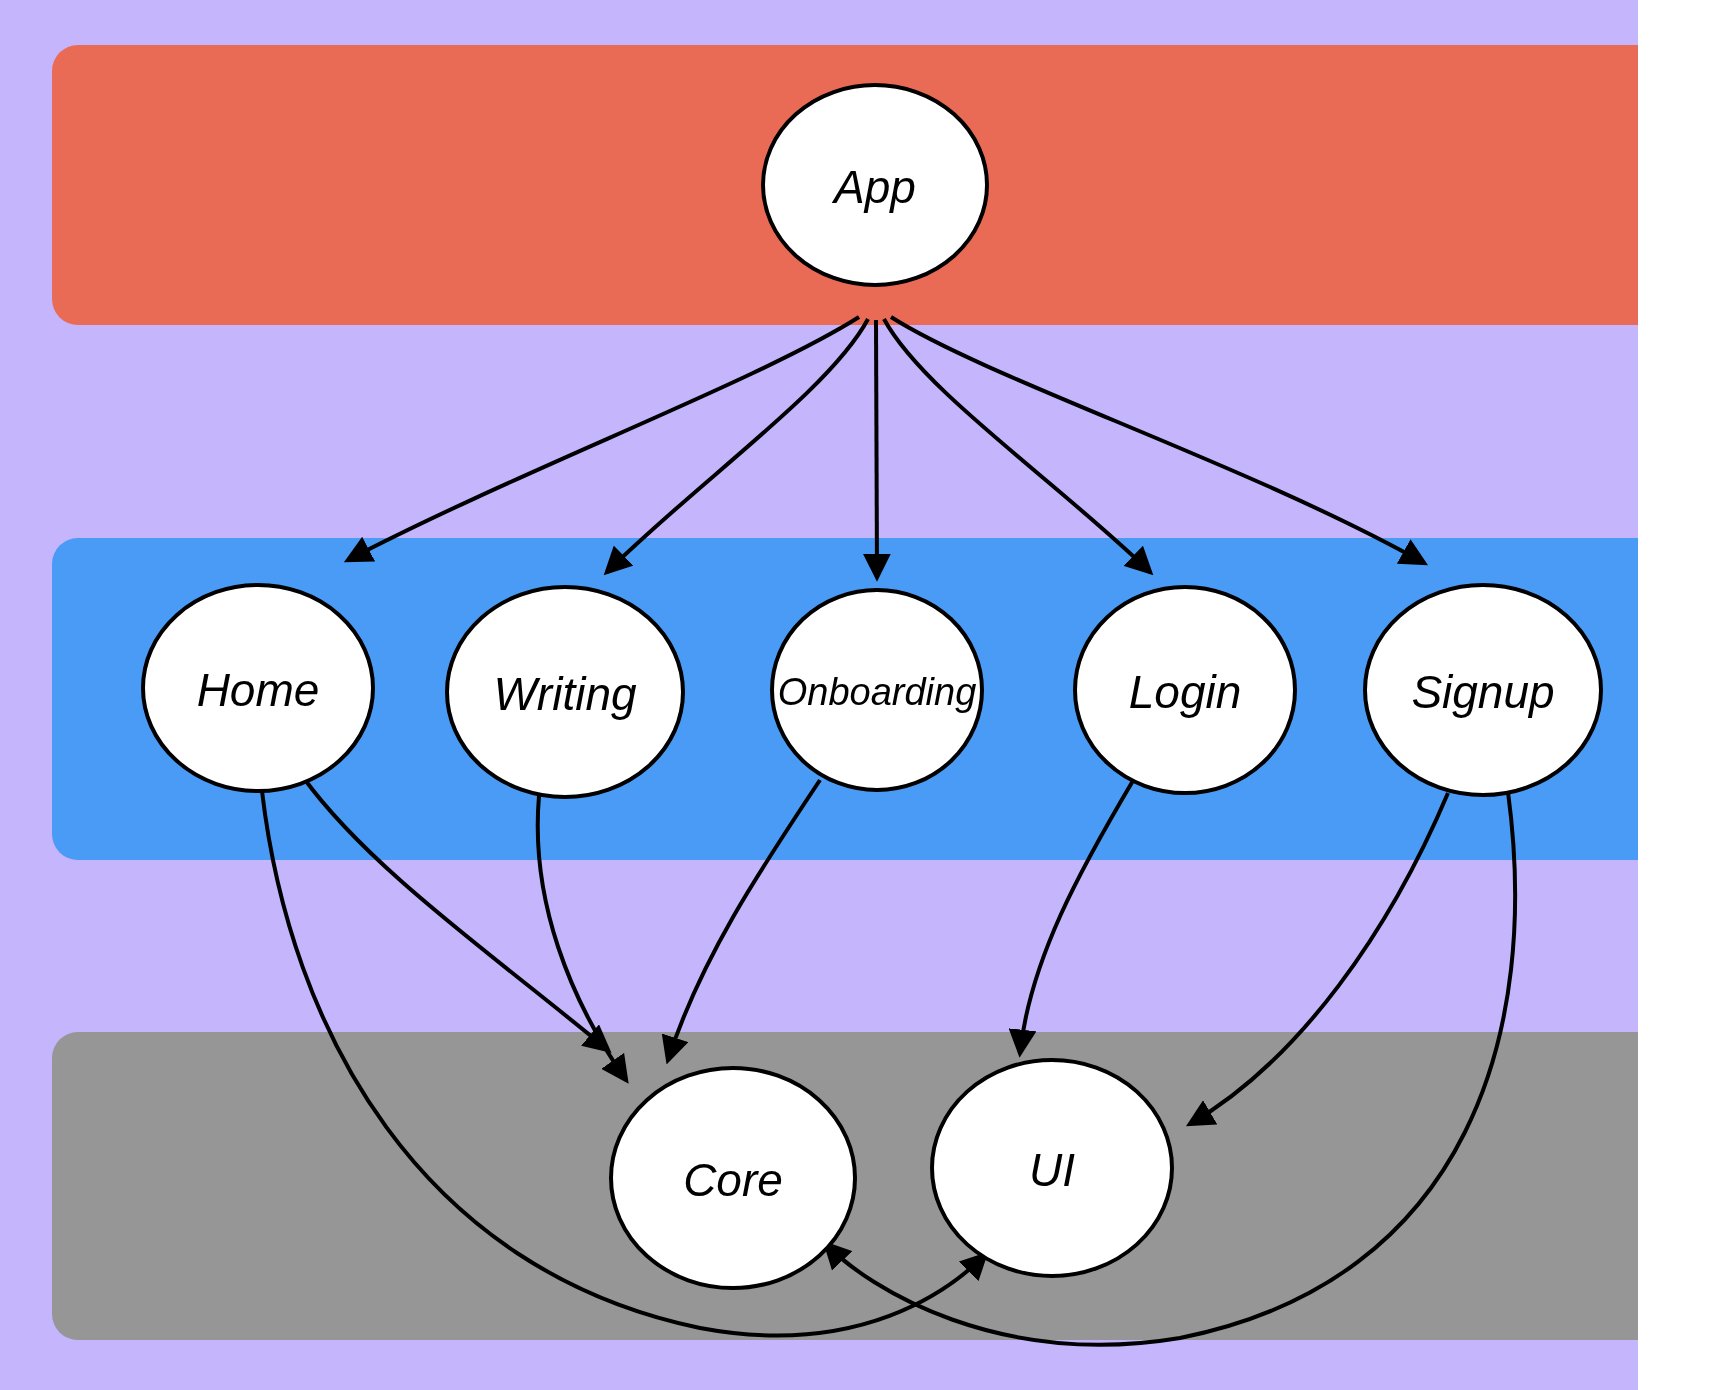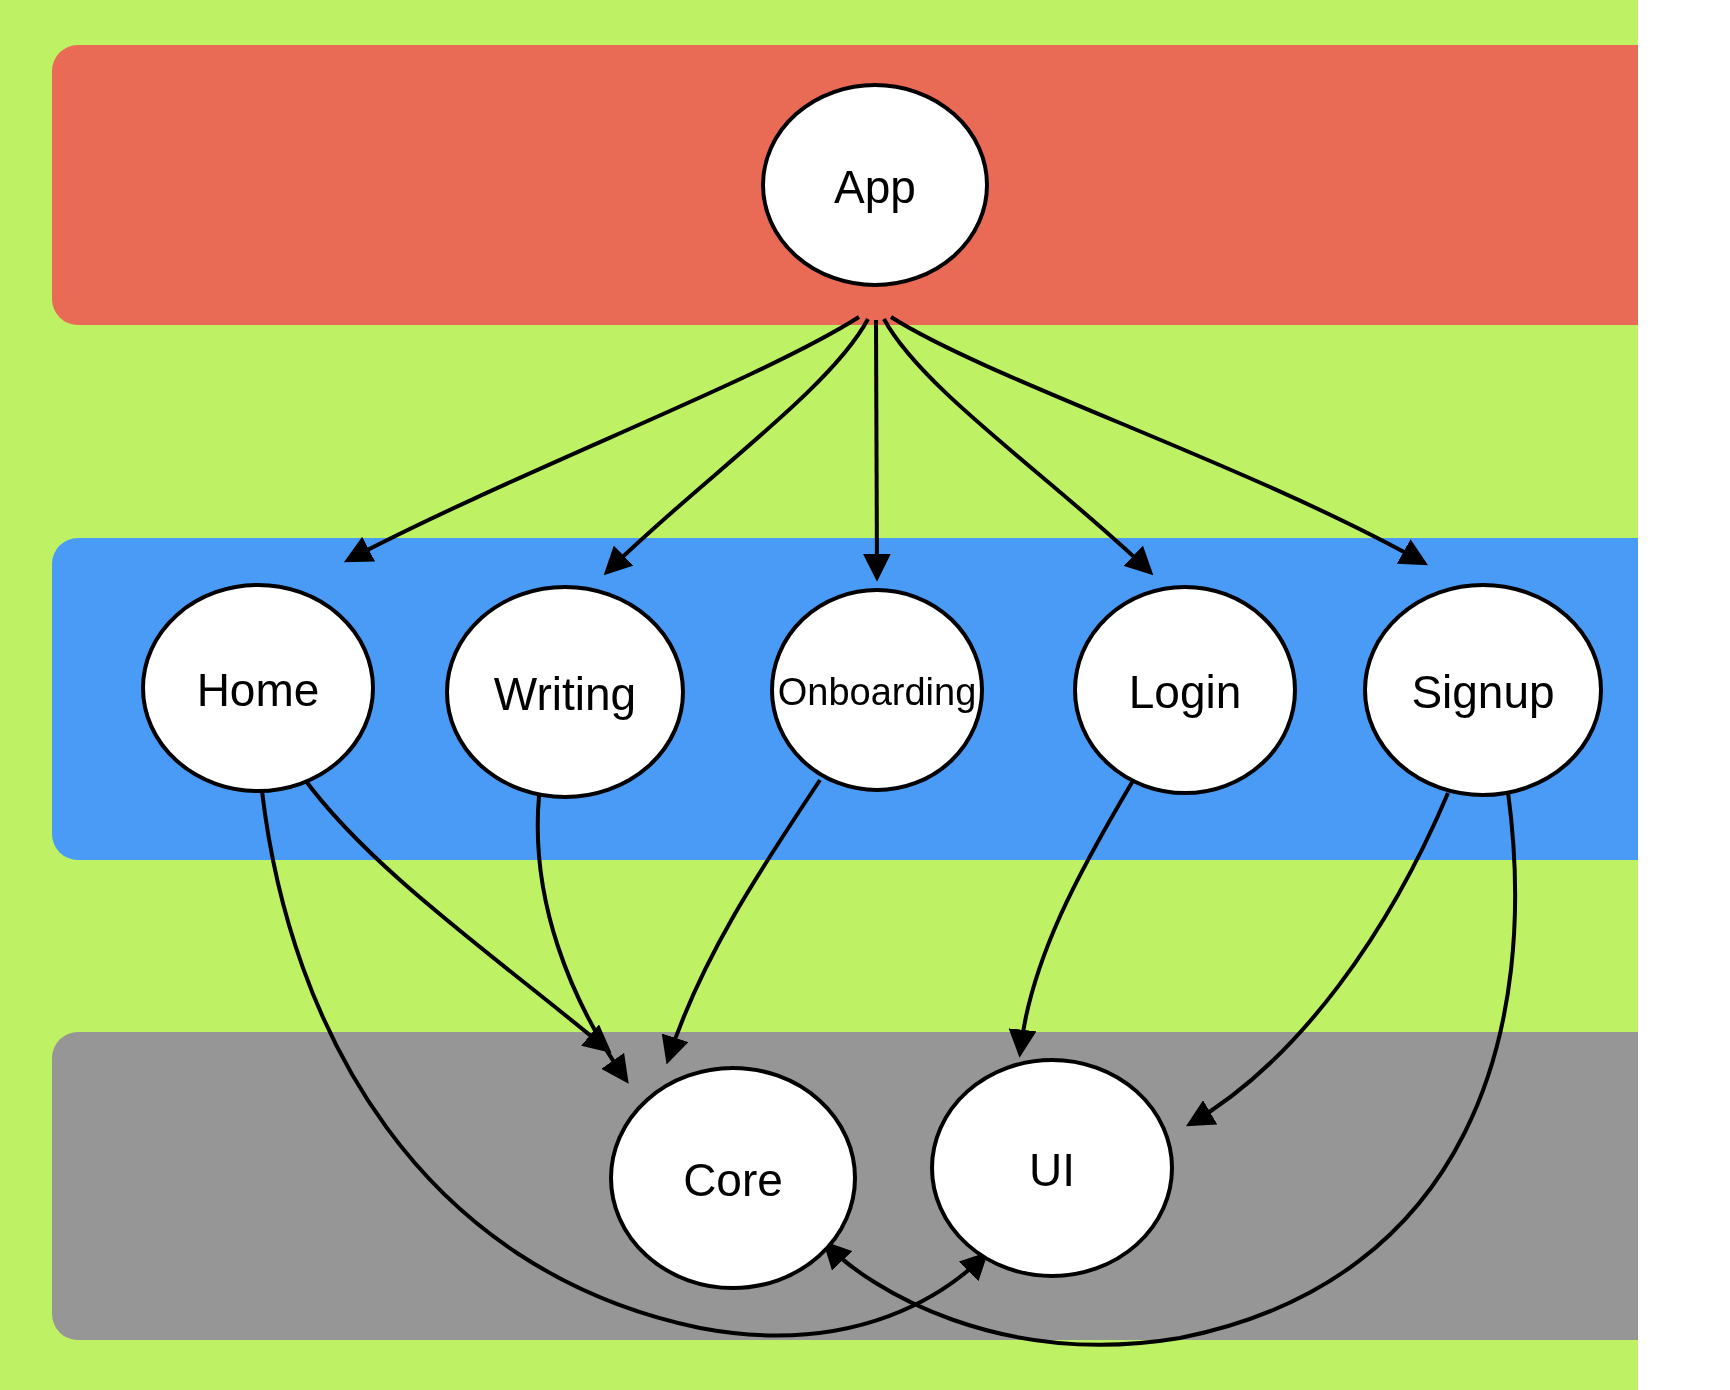--- a/index.html
+++ b/index.html
@@ -4,23 +4,24 @@
 <style>
   html, body {
     margin: 0;
     padding: 0;
     background: #ffffff;
   }
   #stage {
     position: relative;
     width: 1638px;
     height: 1390px;
-    background: #bef264;
+    background: #c4b5fd;
     overflow: hidden;
     font-family: "Liberation Sans", sans-serif;
+    font-style: italic;
   }
   #diagram-svg {
     position: absolute;
     left: 0;
     top: 0;
     width: 1730px;
     height: 1390px;
   }
   .cluster-rect {
     stroke: none;

